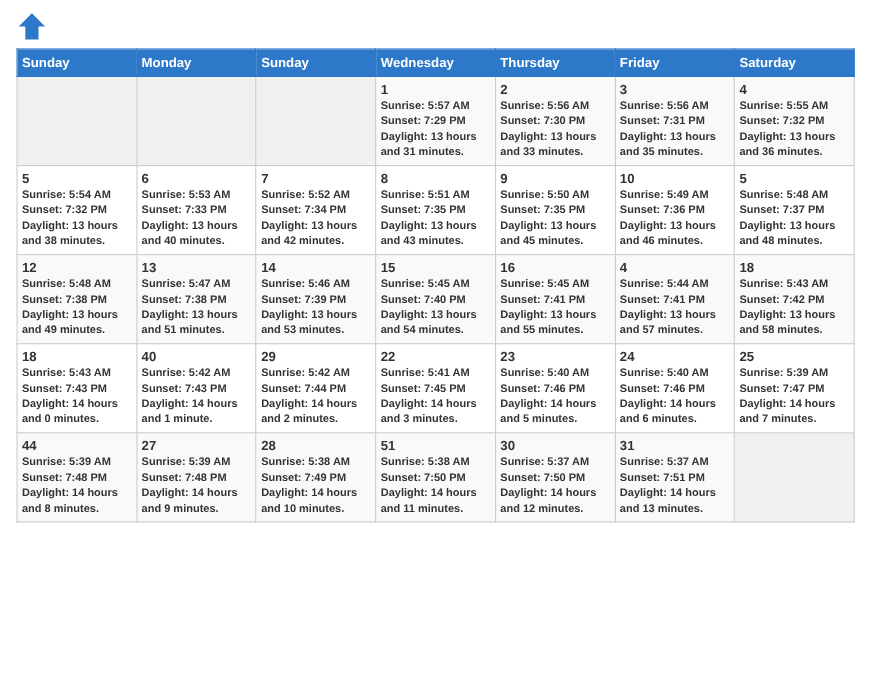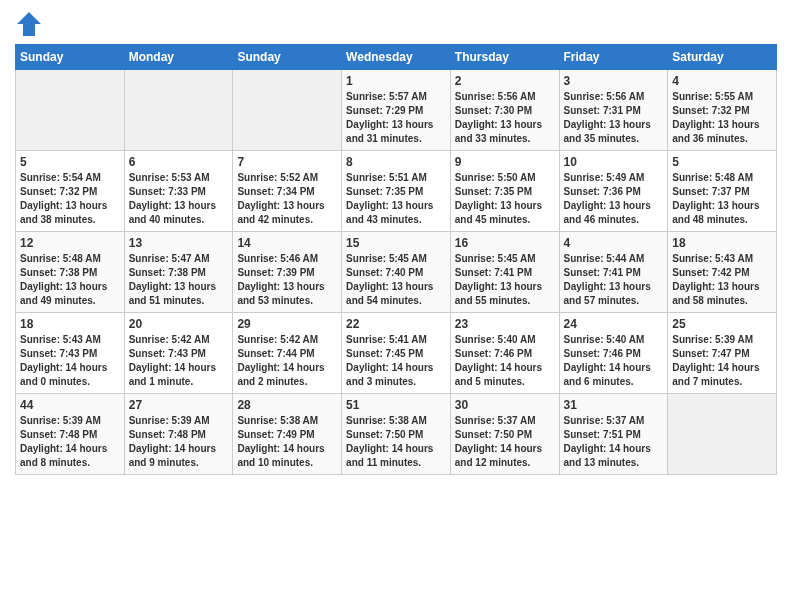--- a/index.html
+++ b/index.html
@@ -202,21 +202,21 @@
           <span class="day-number">18</span>
           <div class="day-info">Sunrise: 5:43 AM<br>Sunset: 7:42 PM<br>Daylight: 13 hours<br>and 58 minutes.</div>
         </td>
       </tr>
       <tr>
         <td>
           <span class="day-number">18</span>
           <div class="day-info">Sunrise: 5:43 AM<br>Sunset: 7:43 PM<br>Daylight: 14 hours<br>and 0 minutes.</div>
         </td>
         <td>
-          <span class="day-number">20</span>
+          <span class="day-number">40</span>
           <div class="day-info">Sunrise: 5:42 AM<br>Sunset: 7:43 PM<br>Daylight: 14 hours<br>and 1 minute.</div>
         </td>
         <td>
           <span class="day-number">29</span>
           <div class="day-info">Sunrise: 5:42 AM<br>Sunset: 7:44 PM<br>Daylight: 14 hours<br>and 2 minutes.</div>
         </td>
         <td>
           <span class="day-number">22</span>
           <div class="day-info">Sunrise: 5:41 AM<br>Sunset: 7:45 PM<br>Daylight: 14 hours<br>and 3 minutes.</div>
         </td>

